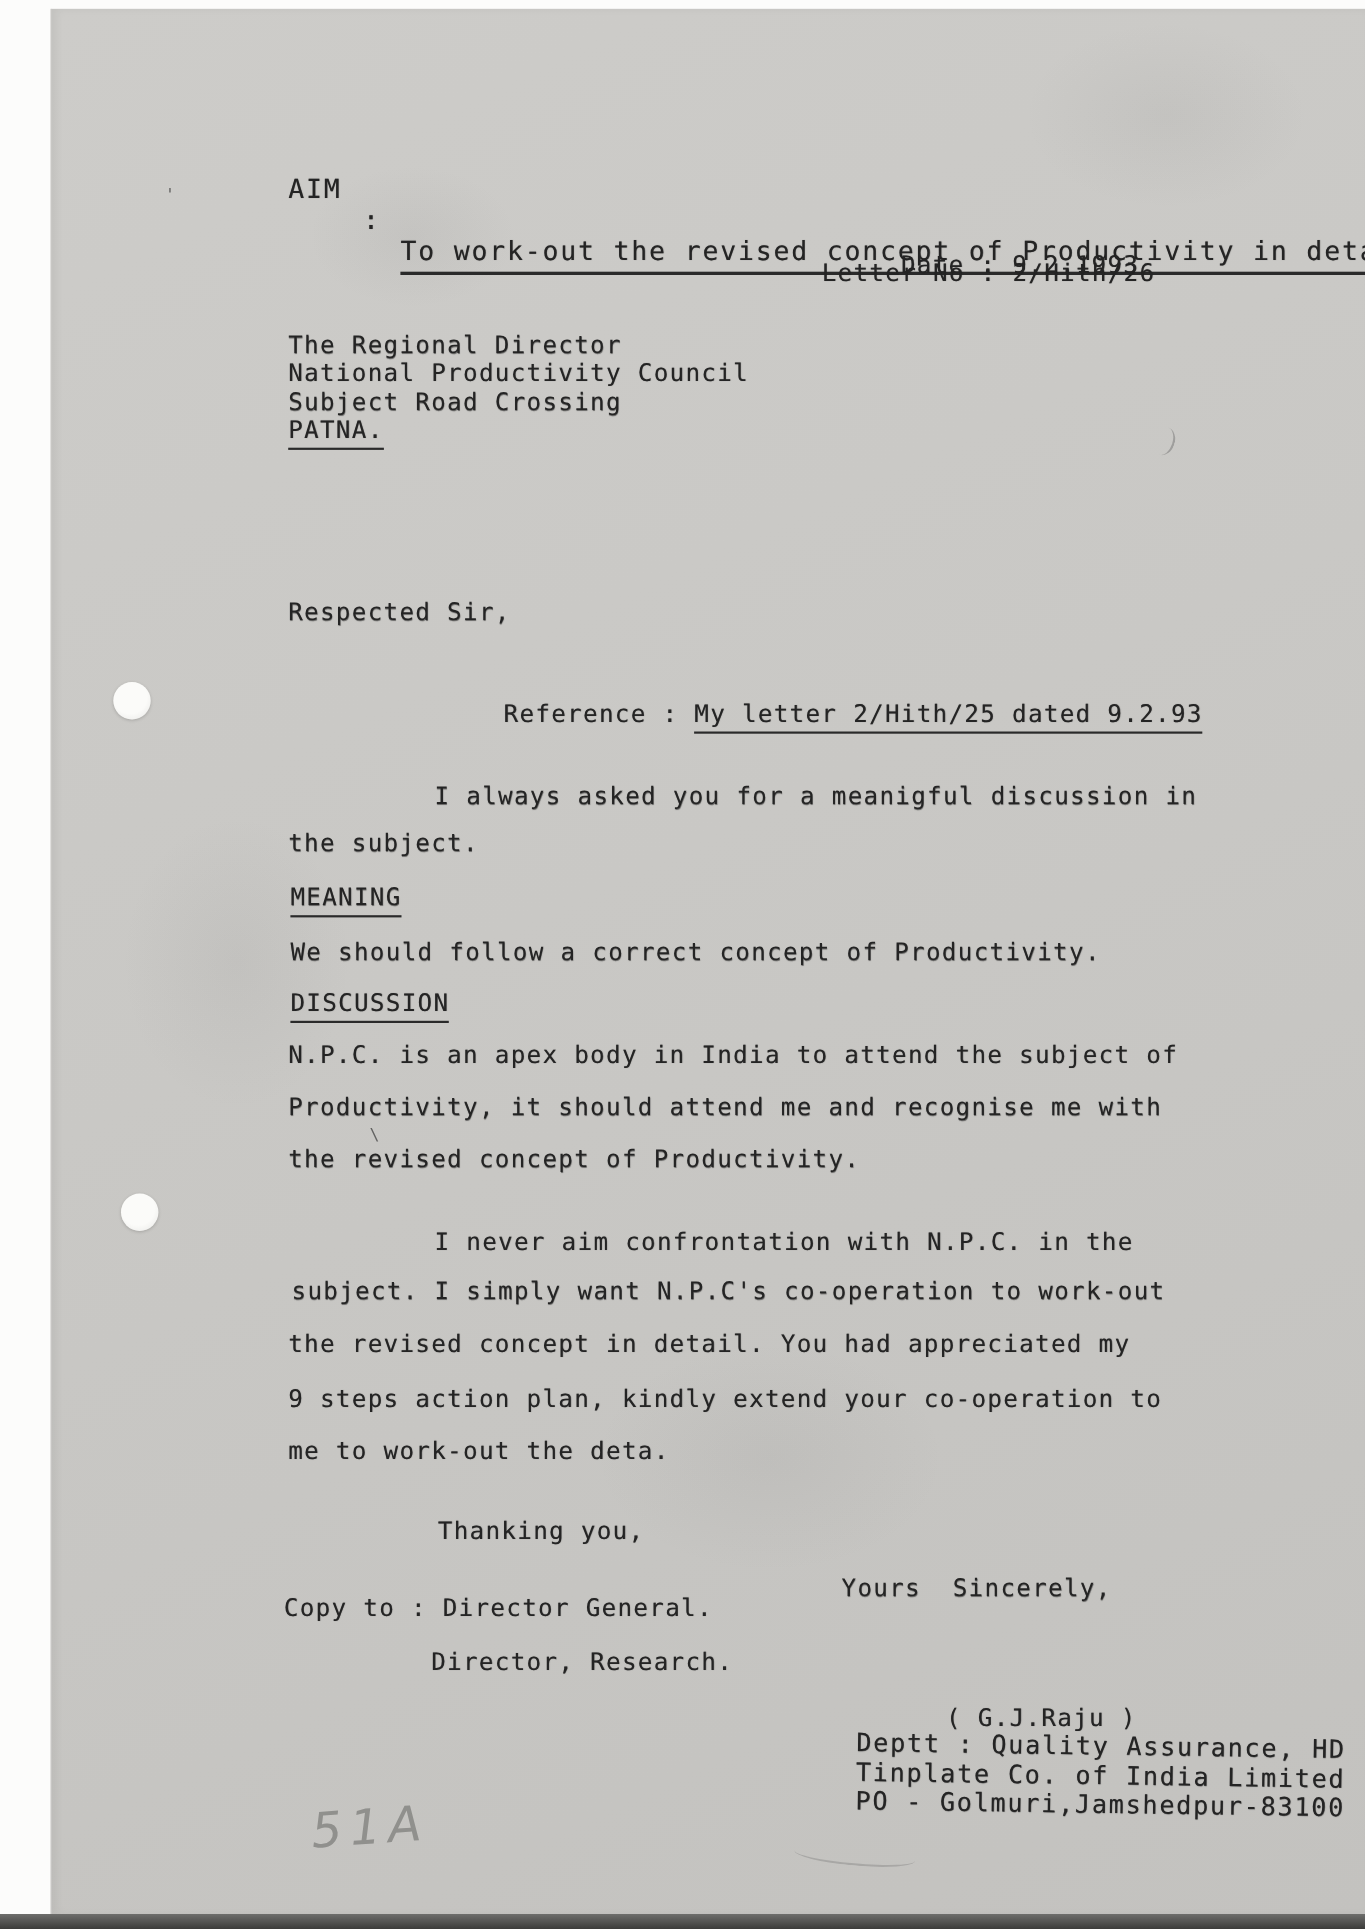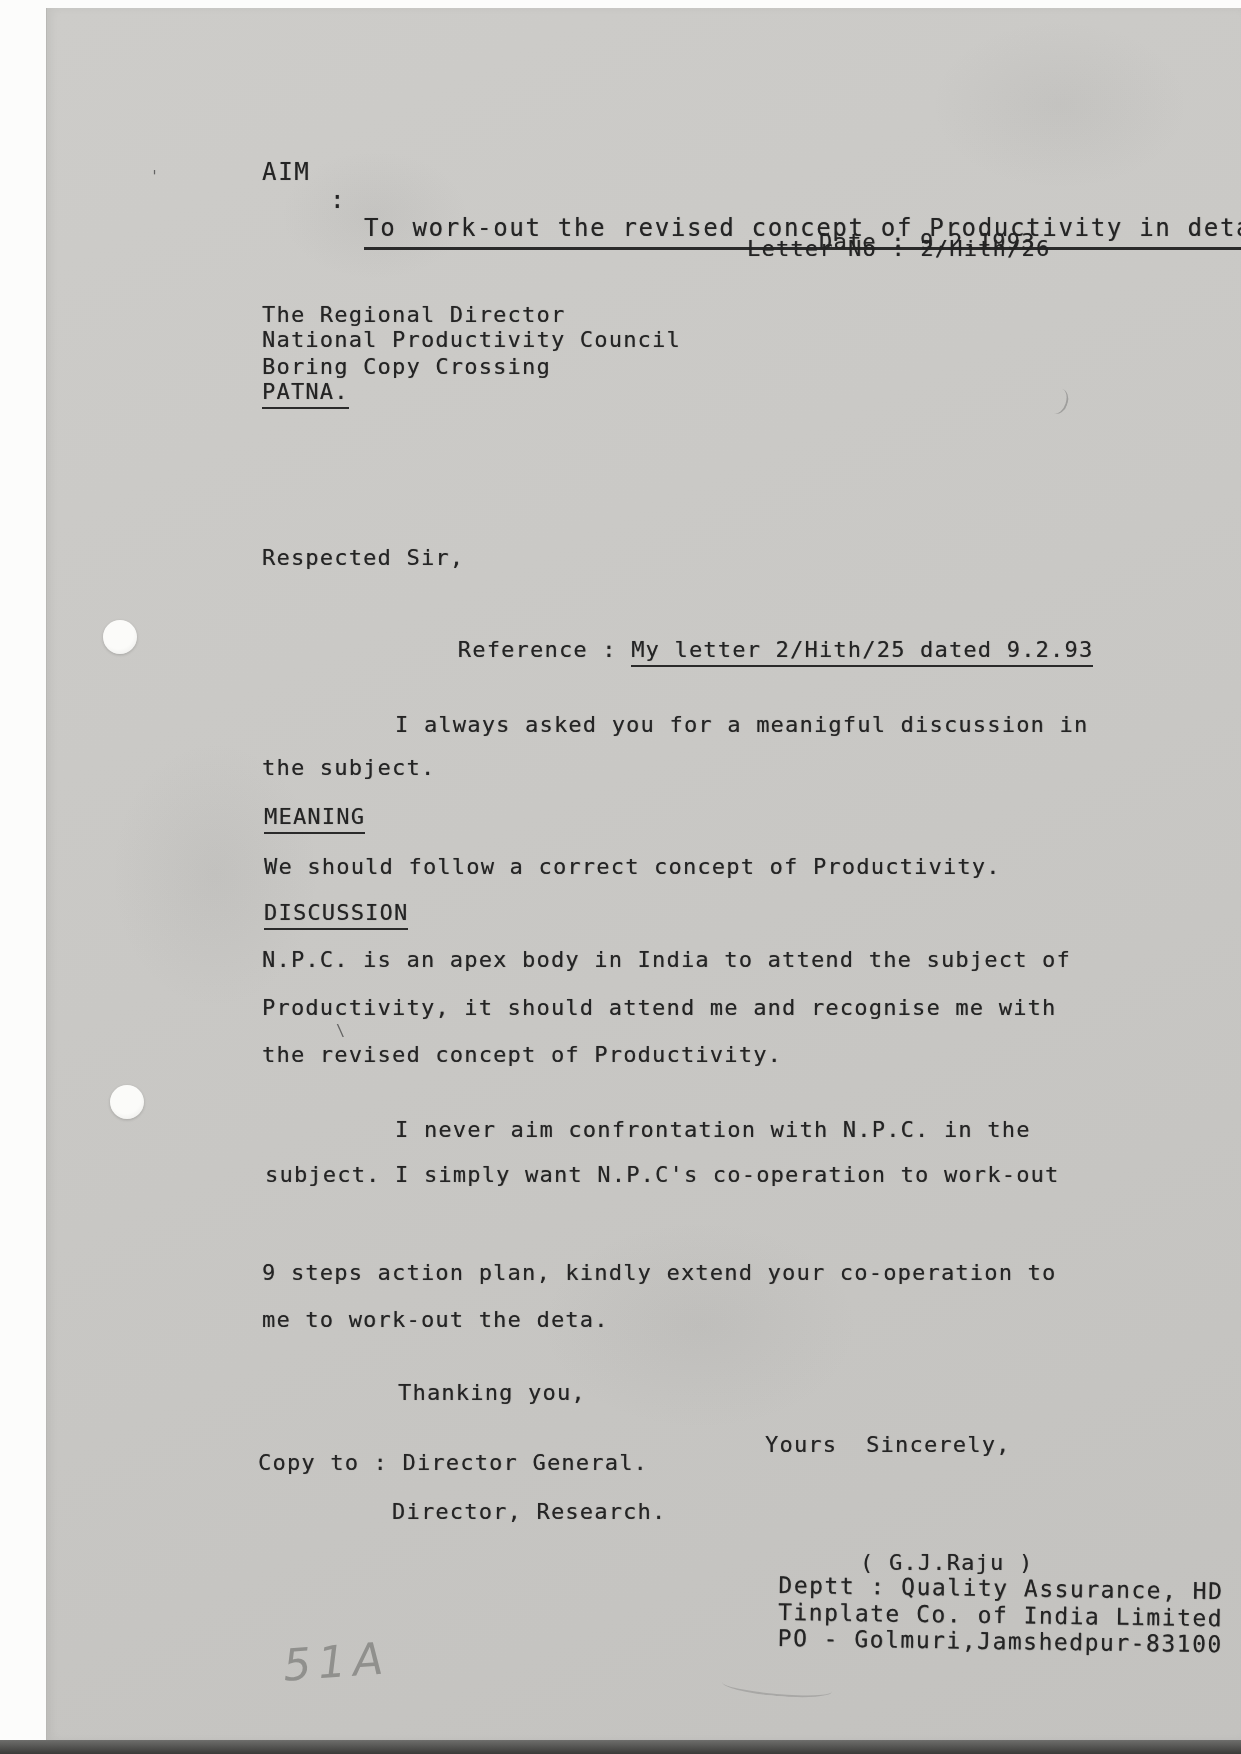--- a/index.html
+++ b/index.html
@@ -49,21 +49,21 @@
     <span class="abs" style="left:262px;">AIM</span>
     <span class="abs" style="left:330px;">:</span>
     <span class="abs u" style="left:364px;">To work-out the revised concept of Productivity in deta</span>
   </div>
 
   <div class="line" style="left:747px;top:204px;margin-top:32px;">Letter No : 2/Hith/26</div>
   <div class="line" style="left:819px;top:229px;">Date : 9.2.1993</div>
 
   <div class="line" style="left:262px;top:302px;">The Regional Director</div>
   <div class="line" style="left:262px;top:327px;">National Productivity Council</div>
-  <div class="line" style="left:262px;top:354px;">Boring Copy Crossing</div>
+  <div class="line" style="left:262px;top:354px;">Subject Road Crossing</div>
   <div class="line" style="left:262px;top:379px;"><span class="u">PATNA.</span></div>
 
 
   <div class="line" style="left:262px;top:545px;">Respected Sir,</div>
 
   <div class="line" style="left:400px;top:612px;">
     <span>Reference : </span><span class="u">My letter 2/Hith/25 dated 9.2.93</span>
   </div>
 
   <div class="line" style="left:395px;top:712px;">I always asked you for a meanigful discussion in</div>
@@ -72,20 +72,21 @@
   <div class="line" style="left:264px;top:804px;"><span class="u">MEANING</span></div>
   <div class="line" style="left:264px;top:854px;">We should follow a correct concept of Productivity.</div>
 
   <div class="line" style="left:264px;top:900px;"><span class="u">DISCUSSION</span></div>
   <div class="line" style="left:262px;top:947px;">N.P.C. is an apex body in India to attend the subject of</div>
   <div class="line" style="left:262px;top:995px;">Productivity, it should attend me and recognise me with</div>
   <div class="line" style="left:262px;top:1042px;">the revised concept of Productivity.</div>
 
   <div class="line" style="left:395px;top:1117px;">I never aim confrontation with N.P.C. in the</div>
   <div class="line" style="left:265px;top:1162px;">subject. I simply want N.P.C's co-operation to work-out</div>
+  <div class="line" style="left:262px;top:1210px;">the revised concept in detail. You had appreciated my</div>
   <div class="line" style="left:262px;top:1260px;">9 steps action plan, kindly extend your co-operation to</div>
   <div class="line" style="left:262px;top:1307px;">me to work-out the deta.</div>
 
   <div class="line" style="left:398px;top:1380px;">Thanking you,</div>
   <div class="line" style="left:765px;top:1432px;">Yours  Sincerely,</div>
 
   <div class="line" style="left:258px;top:1450px;">Copy to : Director General.</div>
   <div class="line" style="left:392px;top:1499px;">Director, Research.</div>
 
   <div class="line" style="left:860px;top:1550px;">( G.J.Raju )</div>

